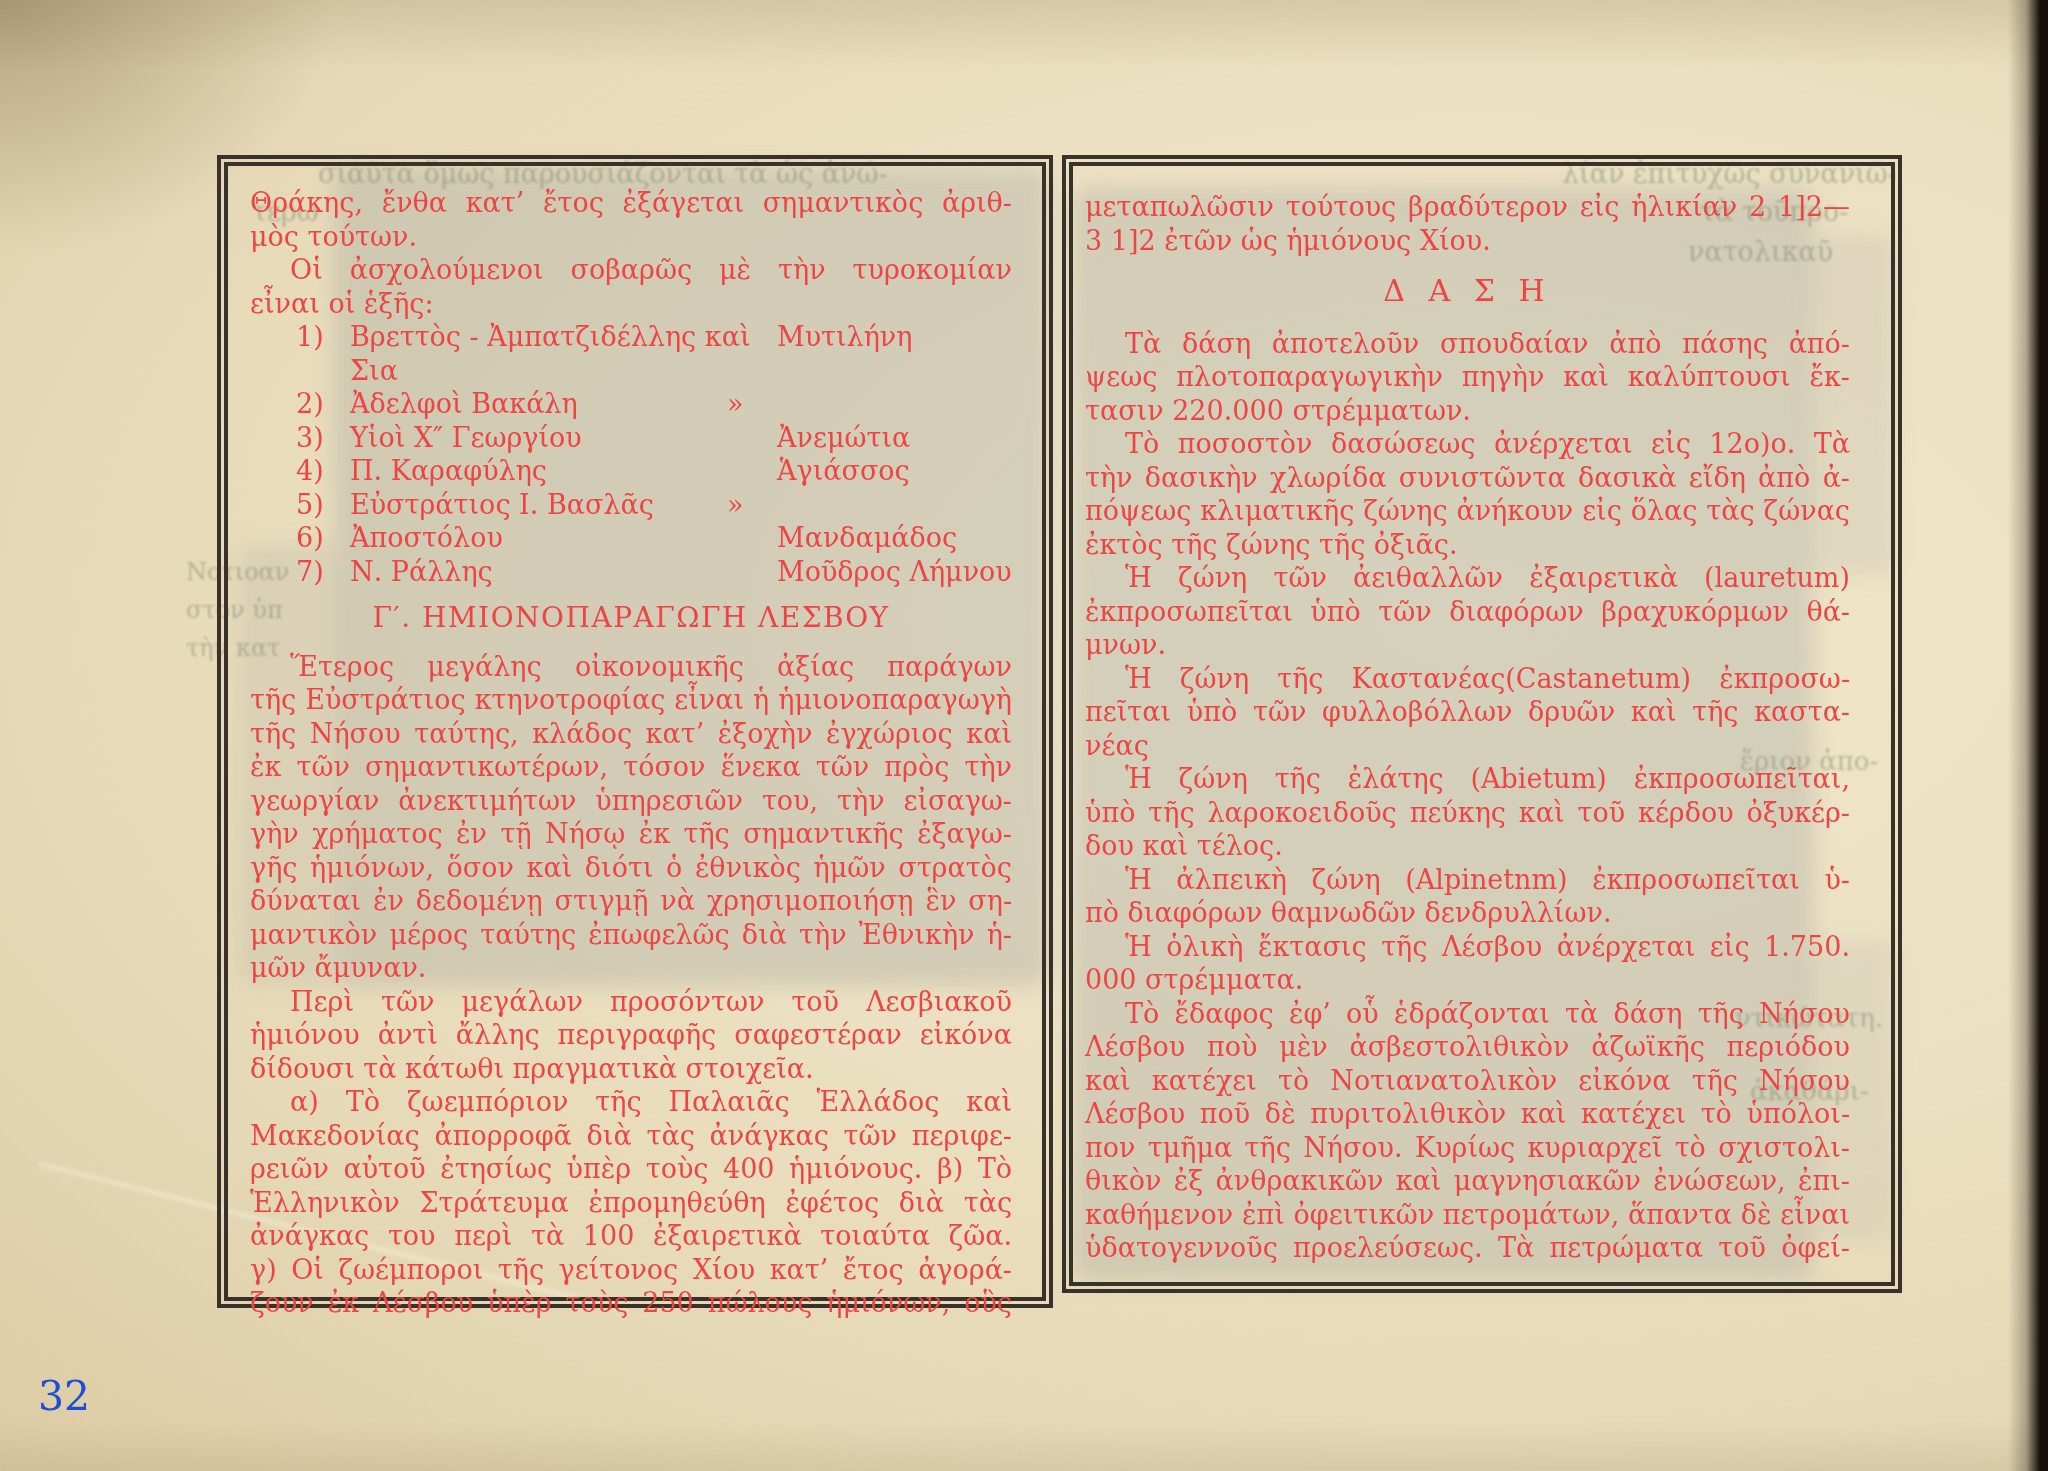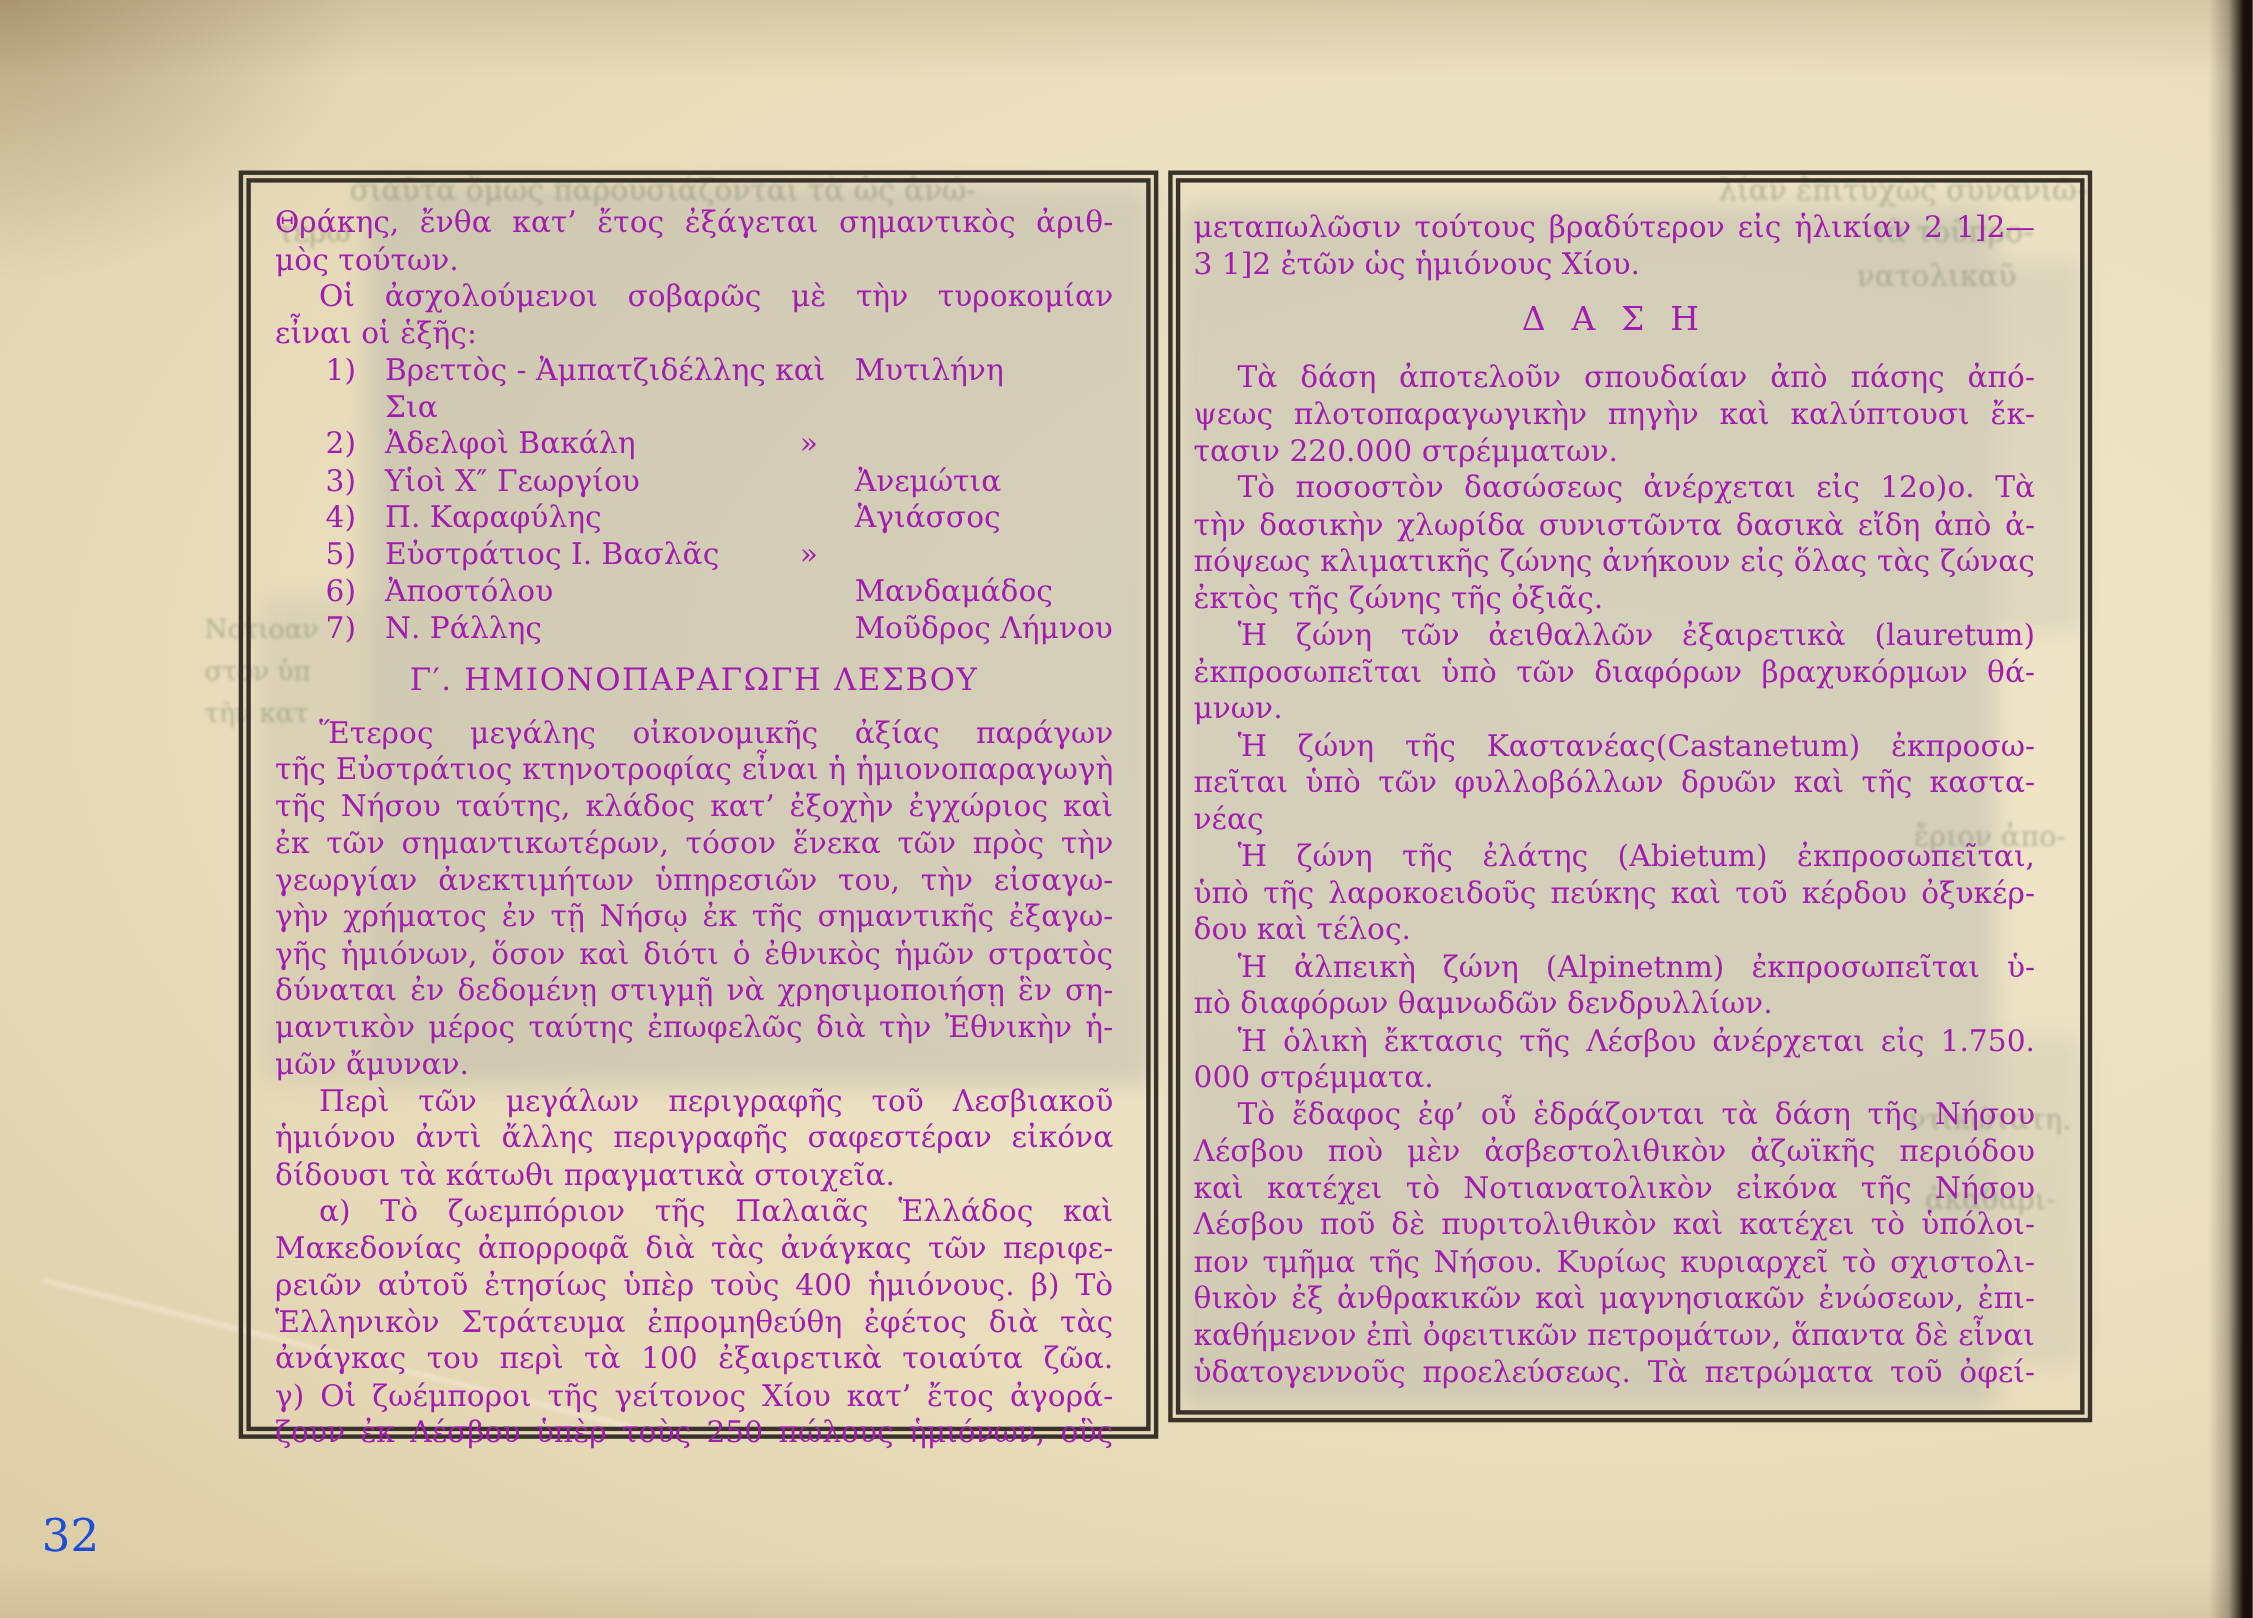--- a/index.html
+++ b/index.html
@@ -29,21 +29,21 @@
   .stain.s4{left:1812px;top:235px;width:82px;height:340px;background:rgba(148,154,153,.16);}
   .stain.s5{left:1812px;top:940px;width:82px;height:300px;background:rgba(148,154,153,.14);}
   
   .ghost{position:absolute;color:rgba(122,134,106,.48);filter:blur(1.3px);
     white-space:nowrap;line-height:1;pointer-events:none;}
   
   .page-frame{position:absolute;border:11px double #38322a;box-sizing:border-box;background:transparent;}
   .frame-left{left:217px;top:155px;width:836px;height:1153px;}
   .frame-right{left:1062px;top:155px;width:840px;height:1138px;}
   
-  .col{position:absolute;color:#a21caf;font-size:27px;line-height:33.5px;
+  .col{position:absolute;color:#ef4444;font-size:27px;line-height:33.5px;
     text-rendering:optimizeLegibility;}
   .col-left{left:250px;top:186px;width:762px;}
   .col-right{left:1085px;top:190px;width:765px;}
   .line{min-height:33.5px;}
   .line.just{text-align:justify;text-align-last:justify;}
   .line.ind{text-indent:40px;}
   .heading{text-align:center;white-space:nowrap;}
   .heading.g{margin:13px 0 15px;font-size:28px;letter-spacing:1.5px;}
   .heading.dasi{margin:17px 0 19px;font-size:30px;letter-spacing:7px;}
   .lrow{display:flex;line-height:33.5px;padding-left:46px;}
@@ -127,21 +127,21 @@
     <div class="line just ind">Ἕτερος μεγάλης οἰκονομικῆς ἀξίας παράγων</div>
     <div class="line just">τῆς Εὐστράτιος κτηνοτροφίας εἶναι ἡ ἡμιονοπαραγωγὴ</div>
     <div class="line just">τῆς Νήσου ταύτης, κλάδος κατ’ ἐξοχὴν ἐγχώριος καὶ</div>
     <div class="line just">ἐκ τῶν σημαντικωτέρων, τόσον ἕνεκα τῶν πρὸς τὴν</div>
     <div class="line just">γεωργίαν ἀνεκτιμήτων ὑπηρεσιῶν του, τὴν εἰσαγω-</div>
     <div class="line just">γὴν χρήματος ἐν τῇ Νήσῳ ἐκ τῆς σημαντικῆς ἐξαγω-</div>
     <div class="line just">γῆς ἡμιόνων, ὅσον καὶ διότι ὁ ἐθνικὸς ἡμῶν στρατὸς</div>
     <div class="line just">δύναται ἐν δεδομένῃ στιγμῇ νὰ χρησιμοποιήσῃ ἓν ση-</div>
     <div class="line just">μαντικὸν μέρος ταύτης ἐπωφελῶς διὰ τὴν Ἐθνικὴν ἡ-</div>
     <div class="line">μῶν ἄμυναν.</div>
-    <div class="line just ind">Περὶ τῶν μεγάλων περιγραφῆς τοῦ Λεσβιακοῦ</div>
+    <div class="line just ind">Περὶ τῶν μεγάλων προσόντων τοῦ Λεσβιακοῦ</div>
     <div class="line just">ἡμιόνου ἀντὶ ἄλλης περιγραφῆς σαφεστέραν εἰκόνα</div>
     <div class="line">δίδουσι τὰ κάτωθι πραγματικὰ στοιχεῖα.</div>
     <div class="line just ind">α)  Τὸ ζωεμπόριον τῆς Παλαιᾶς Ἑλλάδος καὶ</div>
     <div class="line just">Μακεδονίας ἀπορροφᾶ διὰ τὰς ἀνάγκας τῶν περιφε-</div>
     <div class="line just">ρειῶν αὐτοῦ ἐτησίως ὑπὲρ τοὺς 400 ἡμιόνους. β) Τὸ</div>
     <div class="line just">Ἑλληνικὸν Στράτευμα ἐπρομηθεύθη ἐφέτος διὰ τὰς</div>
     <div class="line just">ἀνάγκας του περὶ τὰ 100 ἐξαιρετικὰ τοιαύτα ζῶα.</div>
     <div class="line just">γ) Οἱ ζωέμποροι τῆς γείτονος Χίου κατ’ ἔτος ἀγορά-</div>
     <div class="line just">ζουν ἐκ Λέσβου ὑπὲρ τοὺς 250 πώλους ἡμιόνων, οὓς</div>
   </div>

